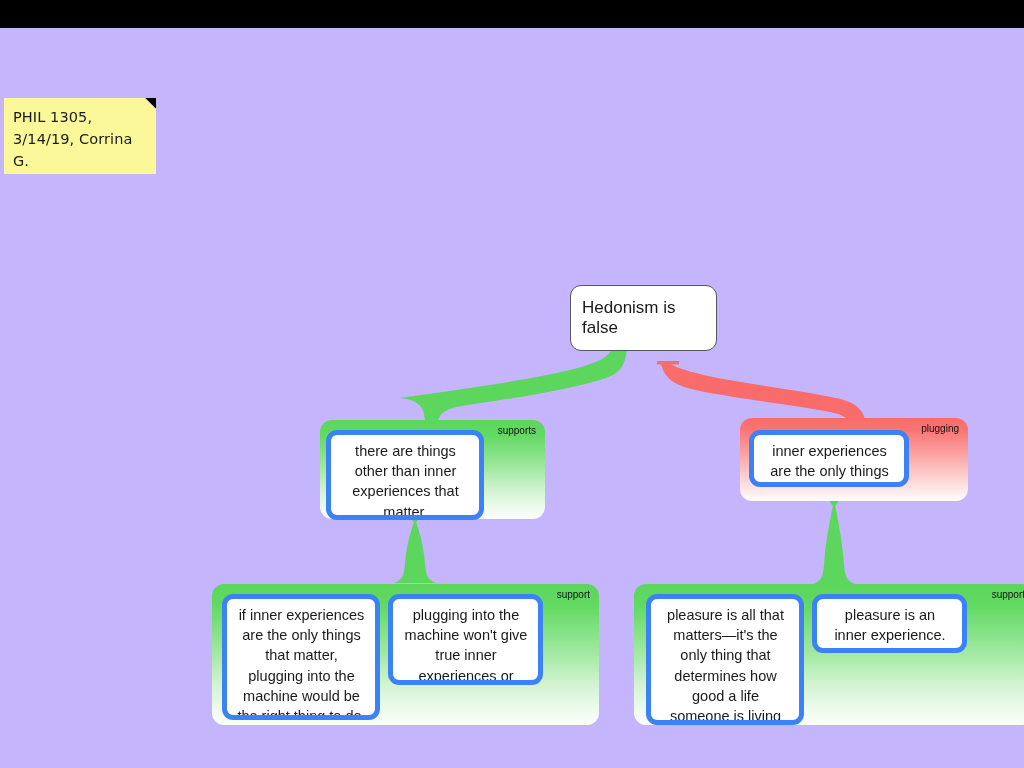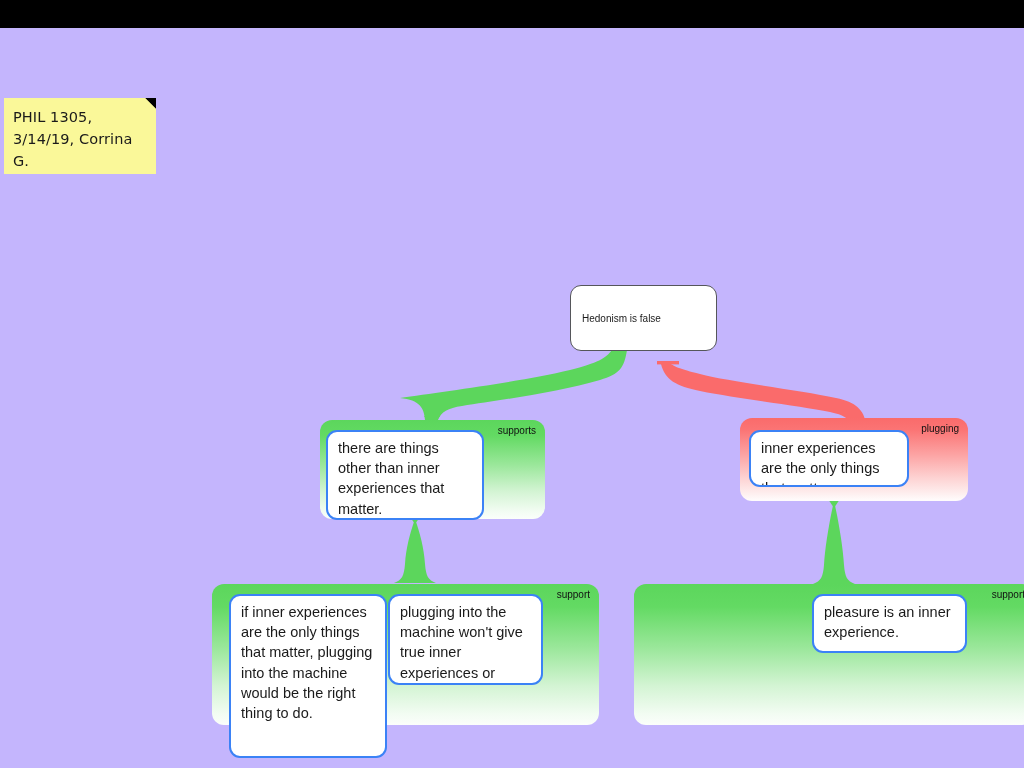--- a/index.html
+++ b/index.html
@@ -74,21 +74,21 @@
     top: 257px;
     width: 147px;
     height: 66px;
     background: #FFFFFF;
     border: 1px solid #55565a;
     border-radius: 11px;
     box-sizing: border-box;
     display: flex;
     align-items: center;
     padding-left: 11px;
-    font-size: 10px;
+    font-size: 17px;
     color: #1a1a1a;
   }
 
   
   .panel {
     position: absolute;
     box-sizing: border-box;
     border-radius: 12px;
   }
   .panel.green {
@@ -105,40 +105,41 @@
     right: 9px;
     font-size: 10px;
     color: #111111;
     white-space: nowrap;
   }
 
   
   .claim {
     position: absolute;
     background: #FFFFFF;
-    border: 2px solid #3b82f6;
+    border: 5px solid #3b82f6;
     border-radius: 11px;
     box-sizing: border-box;
     padding: 6px 9px 20px 10px;
     font-size: 14.5px;
     line-height: 20.2px;
     color: #1a1a1a;
     overflow: hidden;
+    text-align: center;
   }
 
   
   #panel-supports      { left: 320px; top: 392px; width: 225px; height: 99px; }
   #panel-opposes       { left: 740px; top: 390px; width: 228px; height: 83px; }
   #panel-support-left  { left: 212px; top: 556px; width: 387px; height: 141px; }
   #panel-support-right { left: 634px; top: 556px; width: 400px; height: 141px; }
 
   
   #claim-things-other   { left: 326px; top: 402px; width: 158px; height: 90px; }
   #claim-inner-exp      { left: 749px; top: 402px; width: 160px; height: 57px; }
-  #claim-if-inner       { left: 229px; top: 566px; width: 158px; height: 164px; }
+  #claim-if-inner       { left: 222px; top: 566px; width: 158px; height: 126px; }
   #claim-plugging       { left: 388px; top: 566px; width: 155px; height: 91px; }
   #claim-pleasure-all   { left: 646px; top: 566px; width: 158px; height: 131px; }
   #claim-pleasure-inner { left: 812px; top: 566px; width: 155px; height: 59px; }
 </style>
 </head>
 <body>
 
 <div id="canvas">
 
   <svg id="connectors" viewBox="0 0 1024 768" width="1024" height="768">
@@ -208,15 +209,16 @@
 
   <div class="panel green" id="panel-support-left">
     <span class="panel-label">support</span>
   </div>
   <div class="claim" id="claim-if-inner">if inner experiences are the only things that matter, plugging into the machine would be the right thing to do.</div>
   <div class="claim" id="claim-plugging">plugging into the machine won't give true inner experiences or pleasure.</div>
 
   <div class="panel green" id="panel-support-right">
     <span class="panel-label">support</span>
   </div>
+  <div class="claim" id="claim-pleasure-all">pleasure is all that matters—it's the only thing that determines how good a life someone is living</div>
   <div class="claim" id="claim-pleasure-inner">pleasure is an inner experience.</div>
 
 </div>
 
 </body></html>

